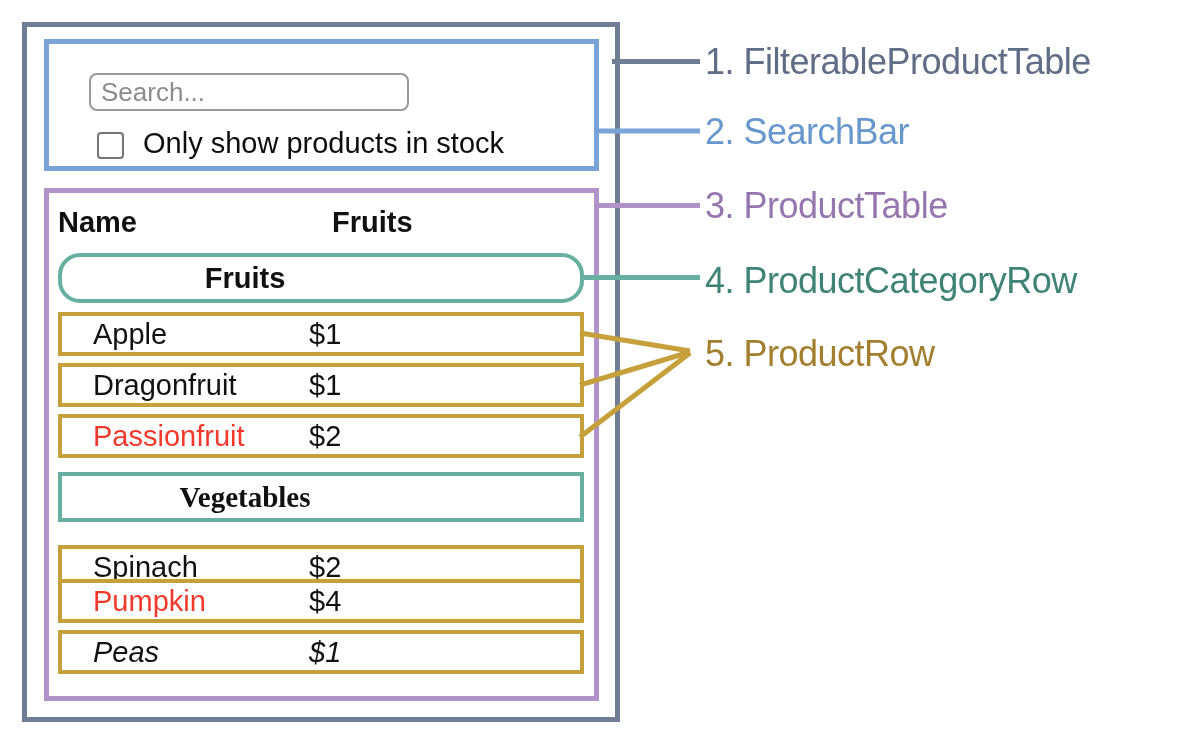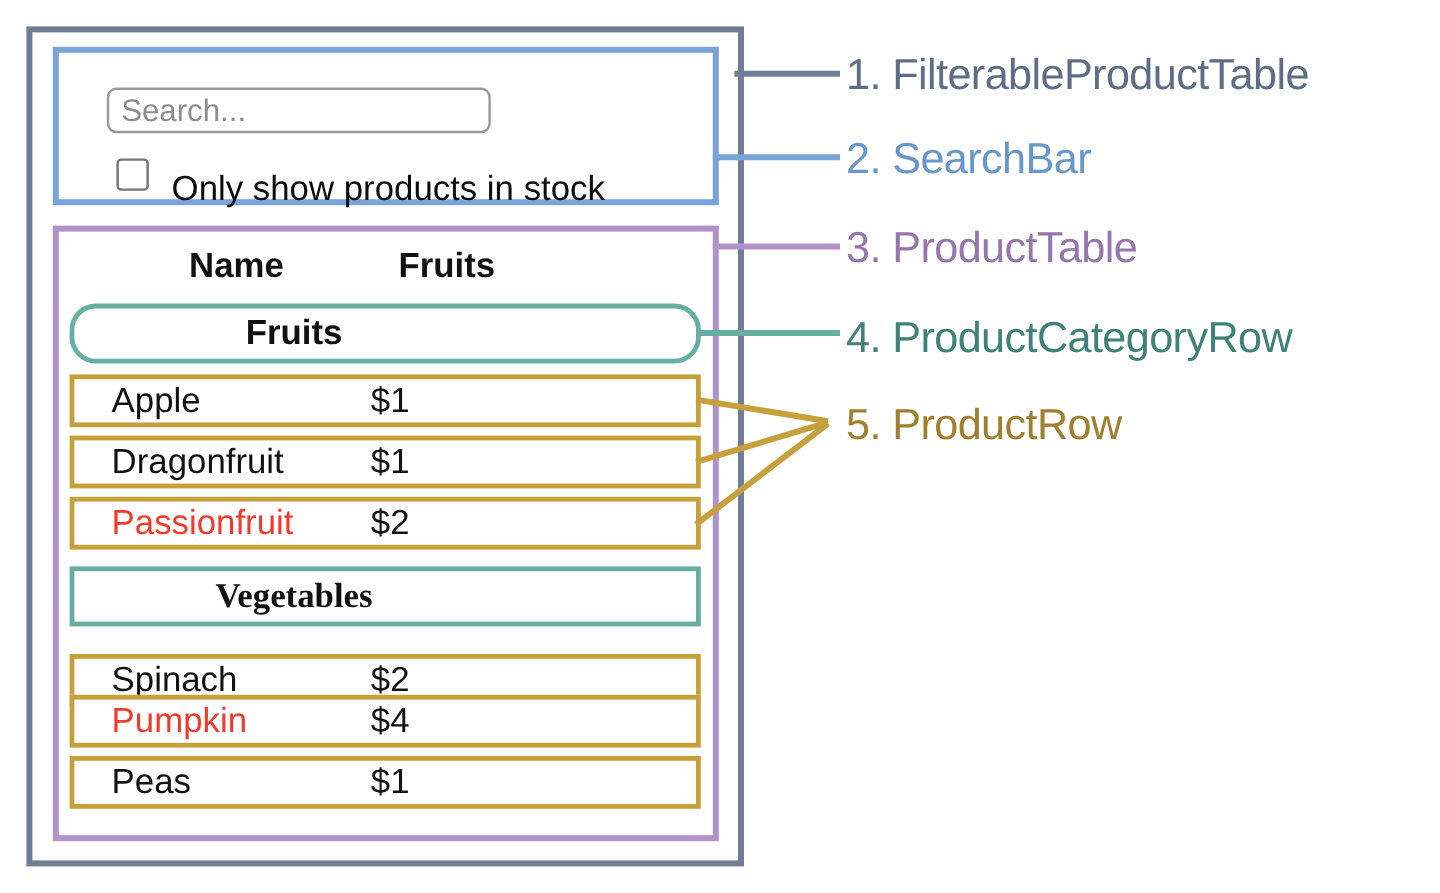--- a/index.html
+++ b/index.html
@@ -26,32 +26,32 @@
     font-family: "Liberation Sans", sans-serif; font-size: 26px; color: #333;
     padding: 0 10px; outline: none;
   }
   .search-input::placeholder { color: #8c8c8c; opacity: 1; }
   .stock-checkbox {
     position: absolute; left: 48px; top: 88px; width: 27px; height: 27px;
     appearance: none; -webkit-appearance: none;
     border: 2px solid #757575; border-radius: 4px; background: #fff; cursor: pointer;
   }
   .stock-label {
-    position: absolute; left: 94px; top: 99px; font-size: 29px; line-height: 30px;
+    position: absolute; left: 94px; top: 84px; font-size: 29px; line-height: 30px;
     color: #0d0d0d; white-space: nowrap;
   }
 
   .table-box {
     position: absolute; left: 17px; top: 161px; width: 555px; height: 513px;
     border: 5px solid var(--purple_line, #b293c9); background: #fff;
   }
   .header-row { position: absolute; left: 9px; top: 5px; width: 526px; height: 48px; }
   .th-name {
     position: absolute; left: 0; top: 0; width: 278px; height: 48px;
-    text-align: center; font-weight: bold; font-size: 29px; line-height: 48px;
+    font-weight: bold; font-size: 29px; line-height: 48px;
   }
   .th-price {
     position: absolute; left: 274px; top: 0; height: 48px;
     font-weight: bold; font-size: 29px; line-height: 48px;
   }
   .cat-row {
     position: absolute; left: 9px; width: 526px; height: 50px;
     border: 4px solid var(--teal_line, #67b0a1); background: #fff;
   }
   .cat-label {
@@ -66,21 +66,21 @@
   .cell-price { position: absolute; left: 247px; top: 0; height: 36px; font-size: 29px; line-height: 36px; }
   .red { color: var(--red_text, #f23a2c); }
 
   .row-fruits       { top: 60px; border-radius: 22px; }
   .row-apple        { top: 119px; }
   .row-dragonfruit  { top: 170px; }
   .row-passionfruit { top: 221px; }
   .row-vegetables   { top: 279px; font-family: Liberation Serif, serif; }
   .row-spinach      { top: 335px; margin-top: 17px; }
   .row-pumpkin      { top: 386px; }
-  .row-peas         { top: 437px; }
+  .row-peas         { top: 437px; font-style: italic; }
 
   
   .connectors { position: absolute; left: 0; top: 0; width: 1200px; height: 744px; pointer-events: none; }
   .l-slate  { stroke: var(--slate_line, #707e95); stroke-width: 5; }
   .l-blue   { stroke: var(--blue_line, #7aa4d8);  stroke-width: 5; }
   .l-purple { stroke: var(--purple_line, #b293c9); stroke-width: 5; }
   .l-teal   { stroke: var(--teal_line, #67b0a1);  stroke-width: 5; }
   .l-gold   { stroke: var(--gold_line, #c6a03b);  stroke-width: 5; }
 
   

